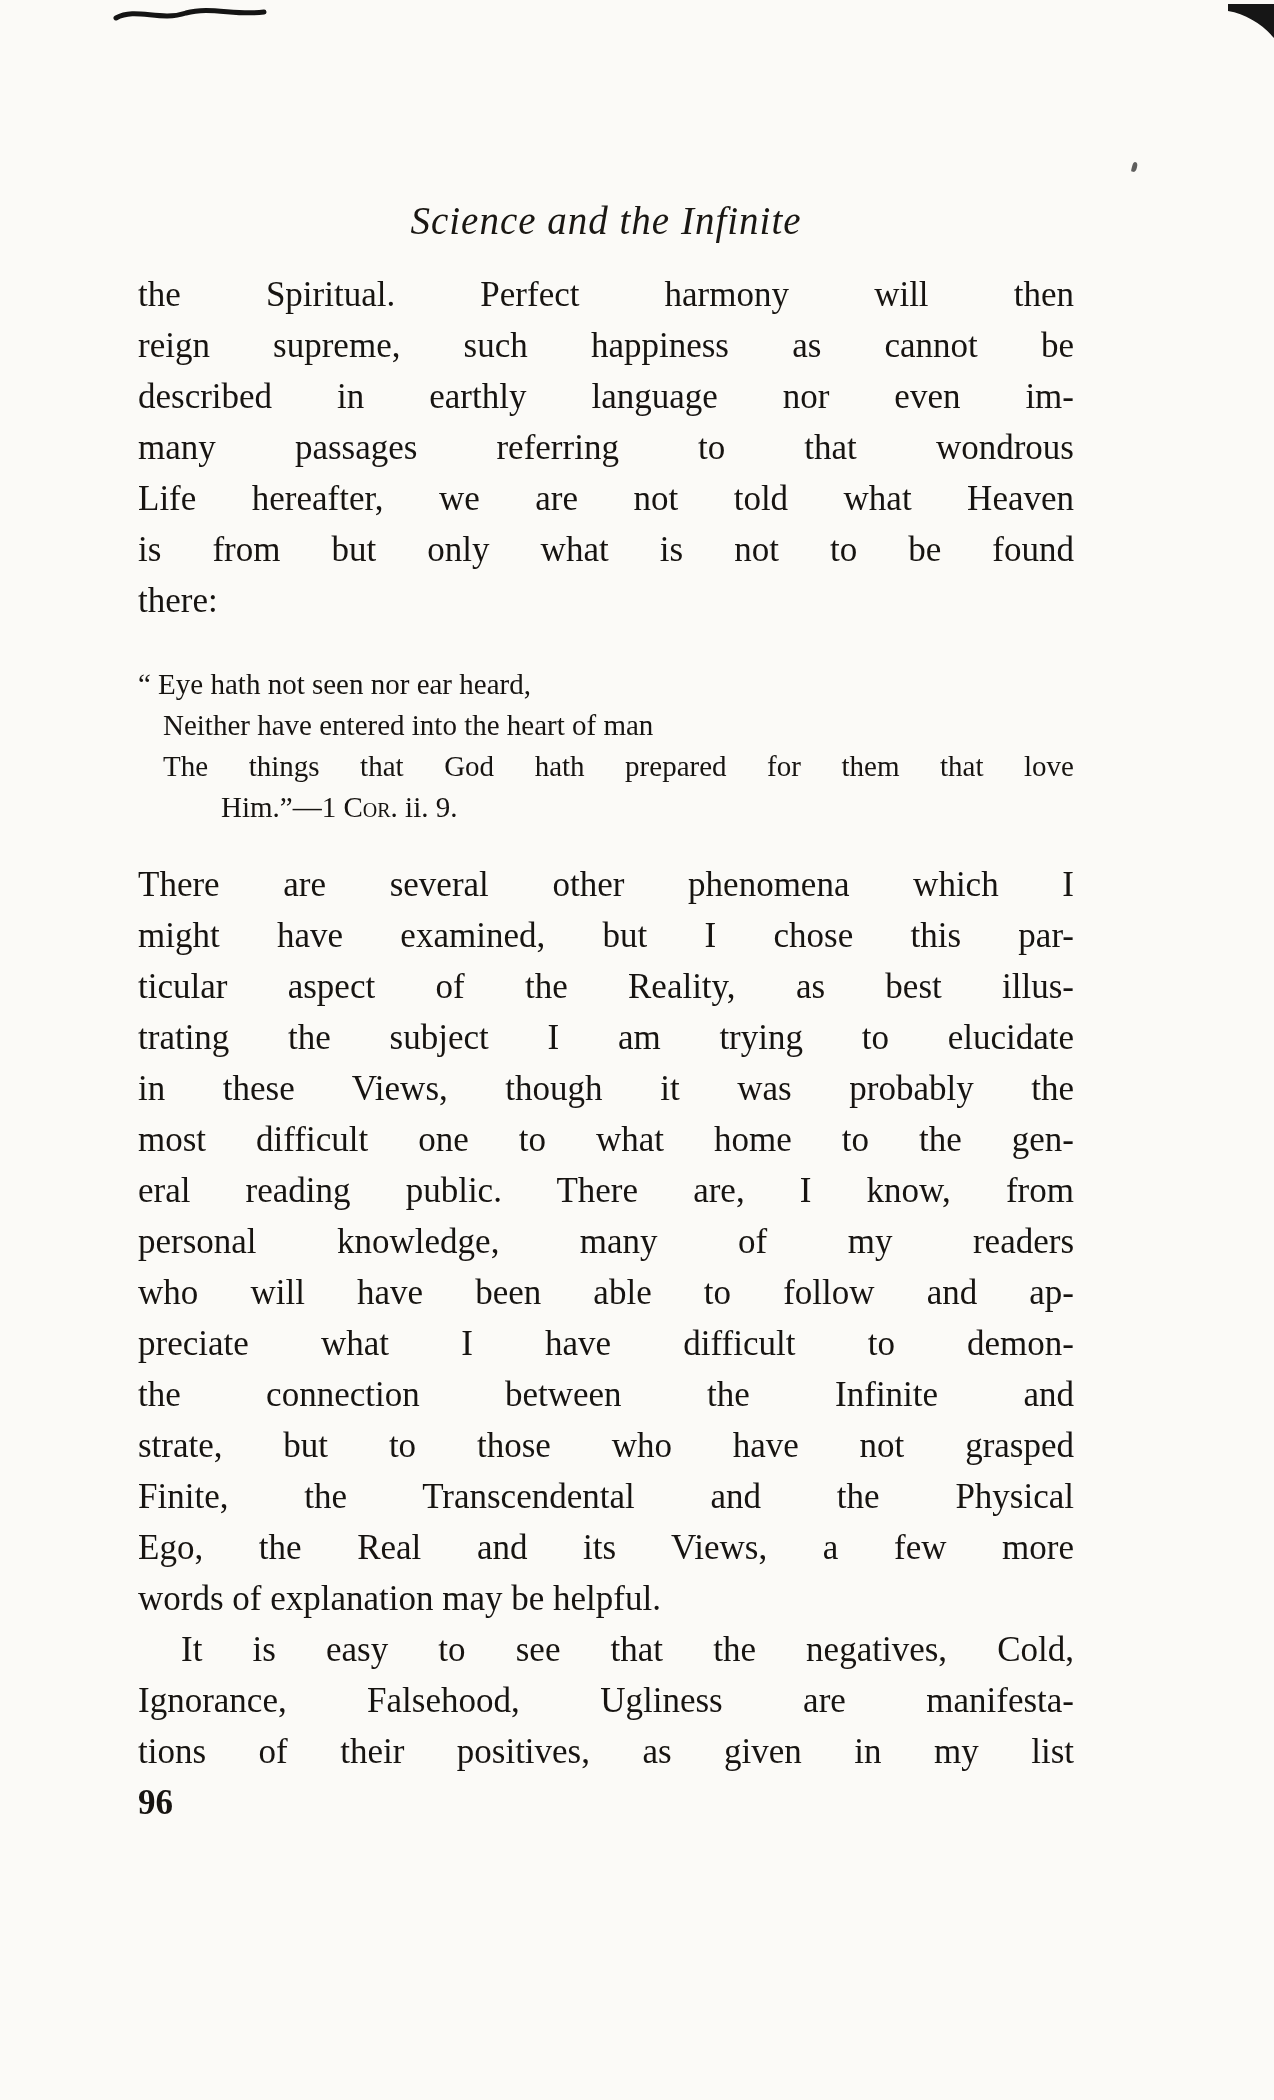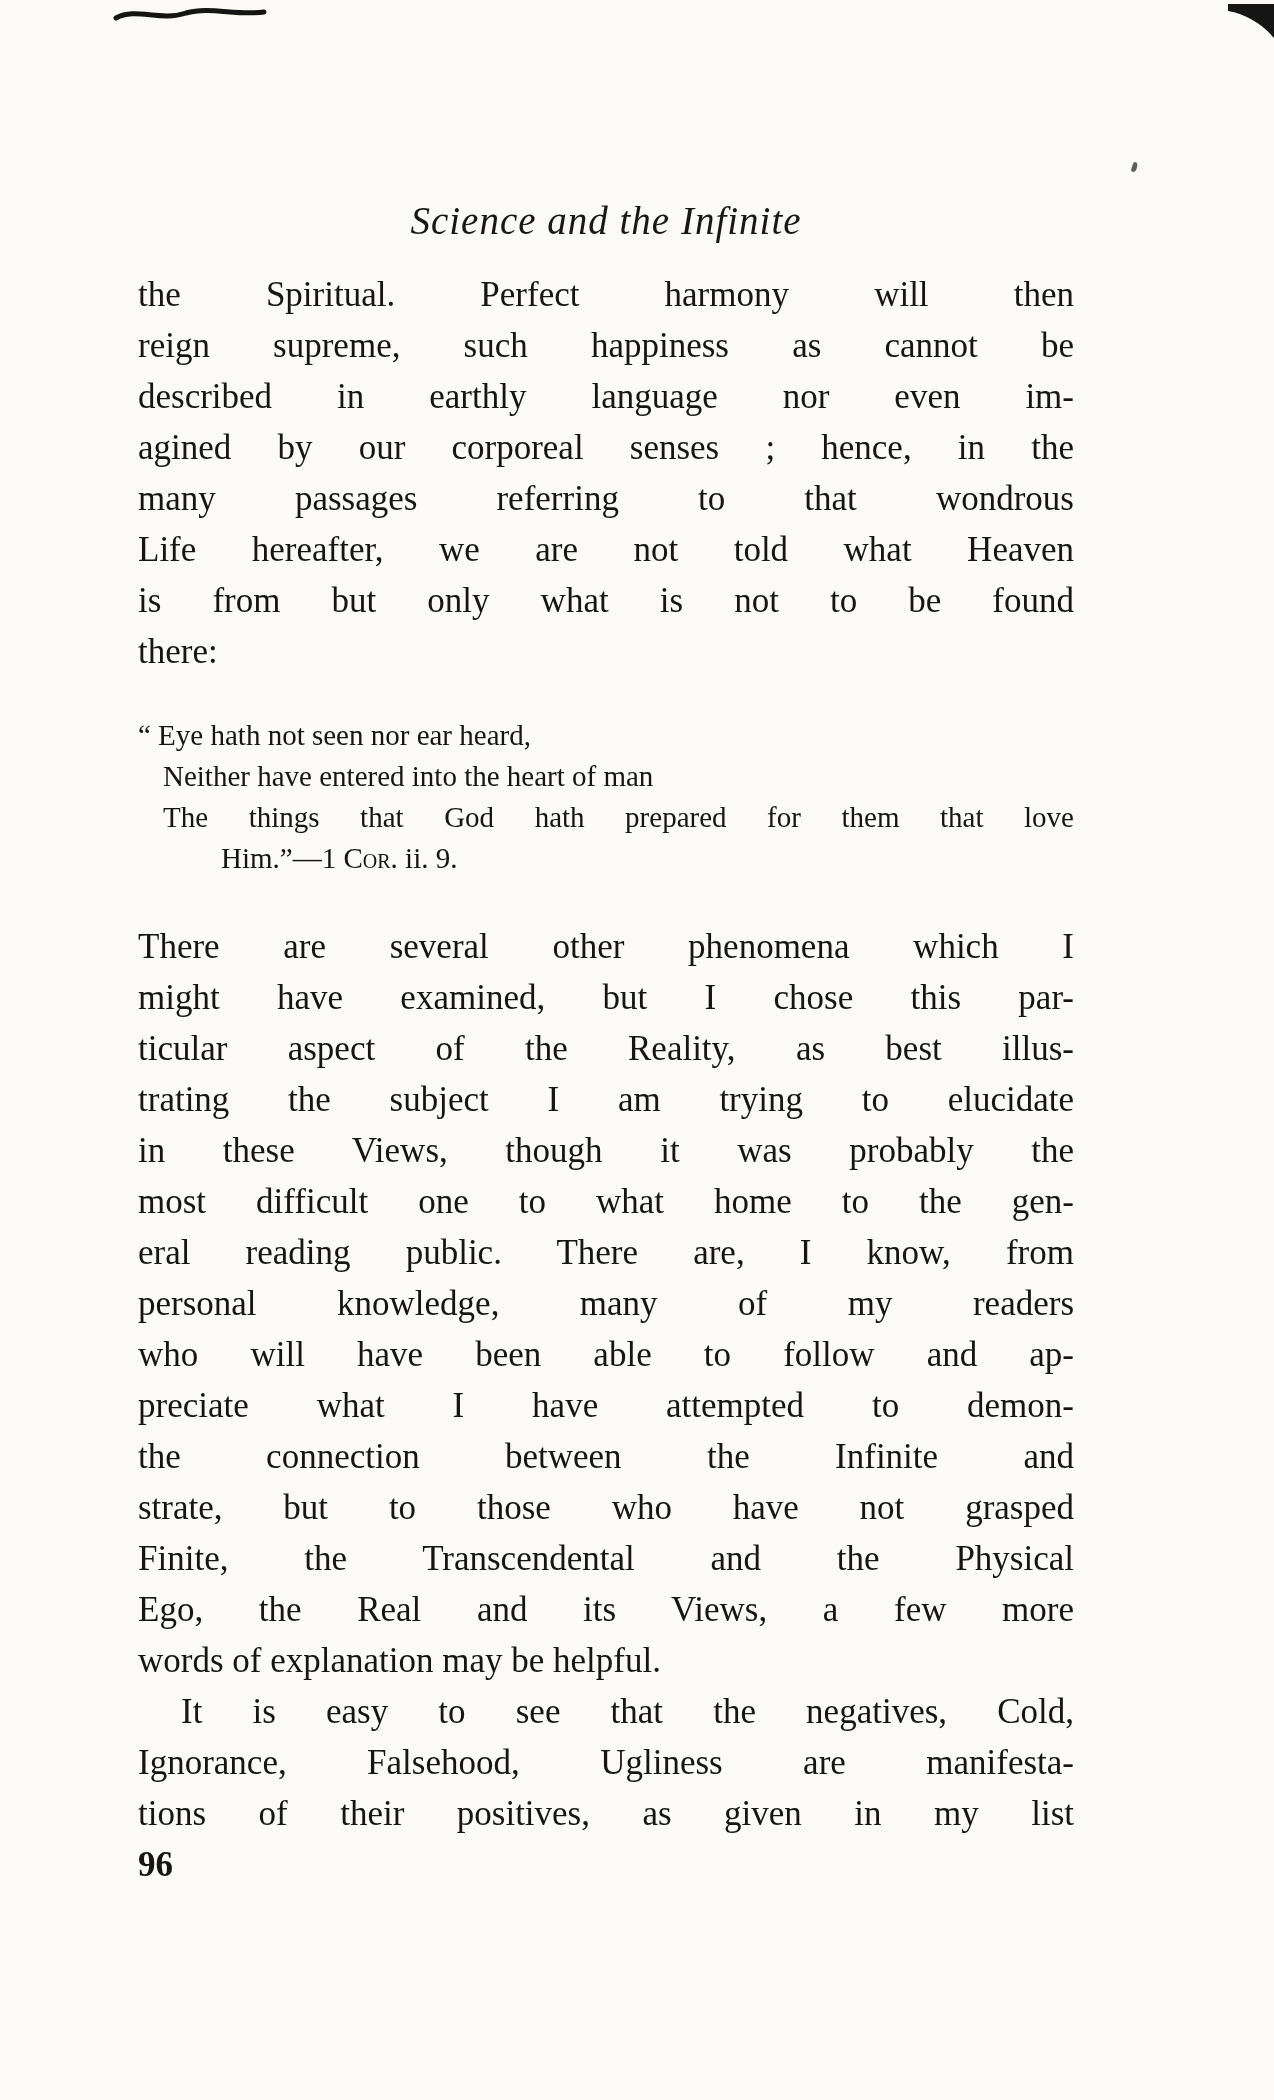--- a/index.html
+++ b/index.html
@@ -34,21 +34,21 @@
   .para .line {
     line-height: 51px;
     text-align: justify;
     text-align-last: justify;
   }
   .para .line.last { text-align-last: left; }
   .para.continues .line.last { text-align-last: justify; }
   .para.indent-first .line:first-child { text-indent: 43px; }
 
   .quote {
-    margin: 38px 0 42px 0;
+    margin: 38px 0 31px 0;
     font-size: 29px;
     line-height: 41px;
   }
   .quote .q-line { text-align: left; }
   .quote .q-indent { padding-left: 25px; }
   .quote .q-just { text-align: justify; text-align-last: justify; }
   .quote .q-attr { padding-left: 83px; }
   .smallcaps { font-variant: small-caps; }
 
   .page-number {
@@ -84,21 +84,20 @@
   <div class="content">
 
     <div class="title">Science and the Infinite</div>
 
     <div class="body-text">
 
       <div class="para">
           <div class="line">the Spiritual.  Perfect harmony will then</div>
           <div class="line">reign supreme, such happiness as cannot be</div>
           <div class="line">described in earthly language nor even im-</div>
-          <div class="line">agined by our corporeal senses ; hence, in the</div>
           <div class="line">many passages referring to that wondrous</div>
           <div class="line">Life hereafter, we are not told what Heaven</div>
           <div class="line">is from but only what is not to be found</div>
           <div class="line last">there:</div>
         </div>
 
       <div class="quote">
         <div class="q-line">“ Eye hath not seen nor ear heard,</div>
         <div class="q-line q-indent">Neither have entered into the heart of man</div>
         <div class="q-line q-indent q-just">The things that God hath prepared for them that love</div>
@@ -108,21 +107,21 @@
       <div class="para">
           <div class="line">There are several other phenomena which I</div>
           <div class="line">might have examined, but I chose this par-</div>
           <div class="line">ticular aspect of the Reality, as best illus-</div>
           <div class="line">trating the subject I am trying to elucidate</div>
           <div class="line">in these Views, though it was probably the</div>
           <div class="line">most difficult one to what home to the gen-</div>
           <div class="line">eral reading public.  There are, I know, from</div>
           <div class="line">personal knowledge, many of my readers</div>
           <div class="line">who will have been able to follow and ap-</div>
-          <div class="line">preciate what I have attempted to demon-</div>
+          <div class="line">preciate what I have difficult to demon-</div>
           <div class="line">the connection between the Infinite and</div>
           <div class="line">strate, but to those who have not grasped</div>
           <div class="line">Finite, the Transcendental and the Physical</div>
           <div class="line">Ego, the Real and its Views, a few more</div>
           <div class="line last">words of explanation may be helpful.</div>
         </div>
 
       <div class="para indent-first continues">
           <div class="line">It is easy to see that the negatives, Cold,</div>
           <div class="line">Ignorance, Falsehood, Ugliness are manifesta-</div>

